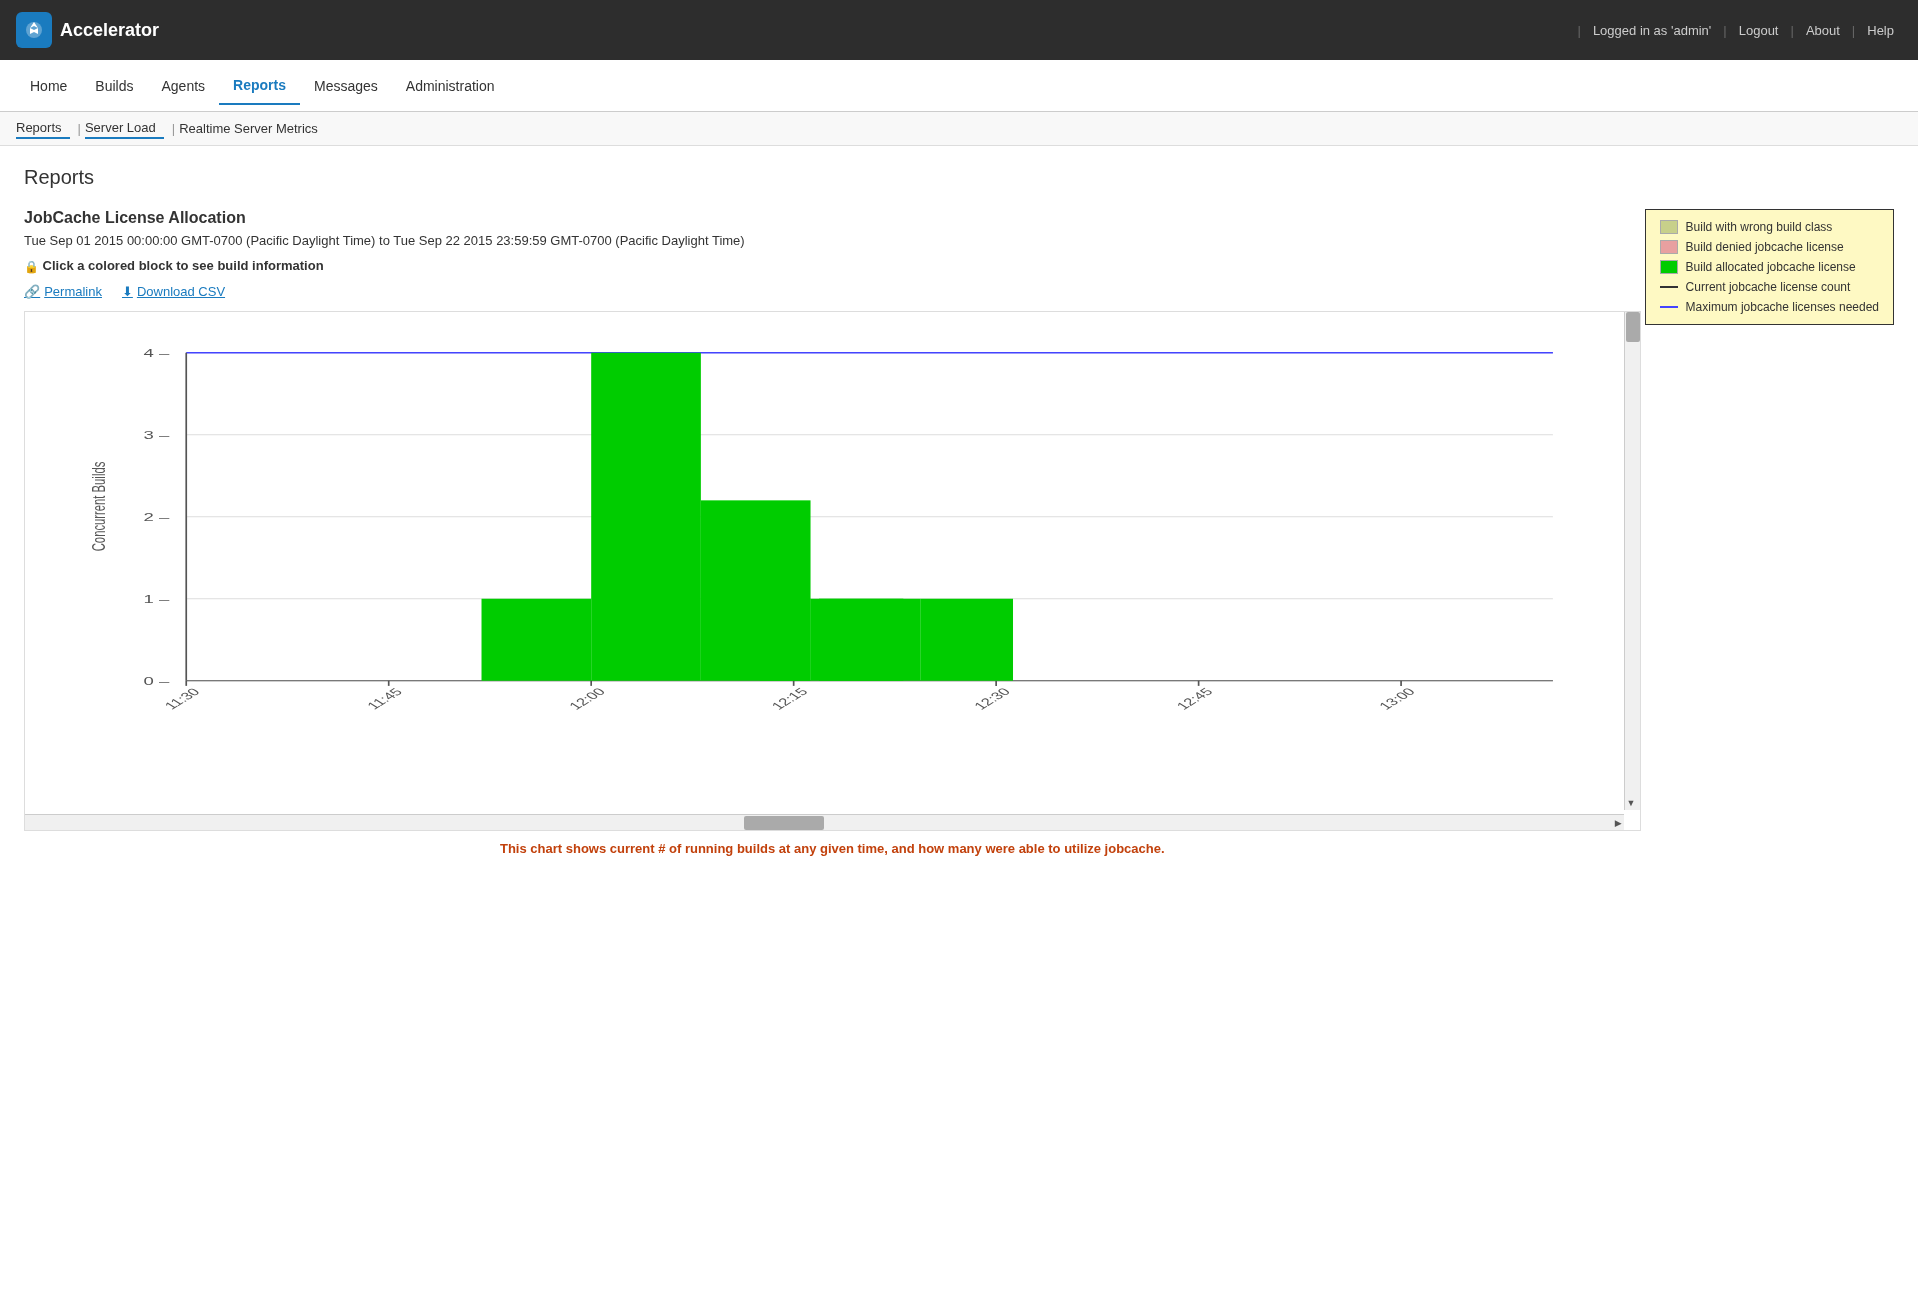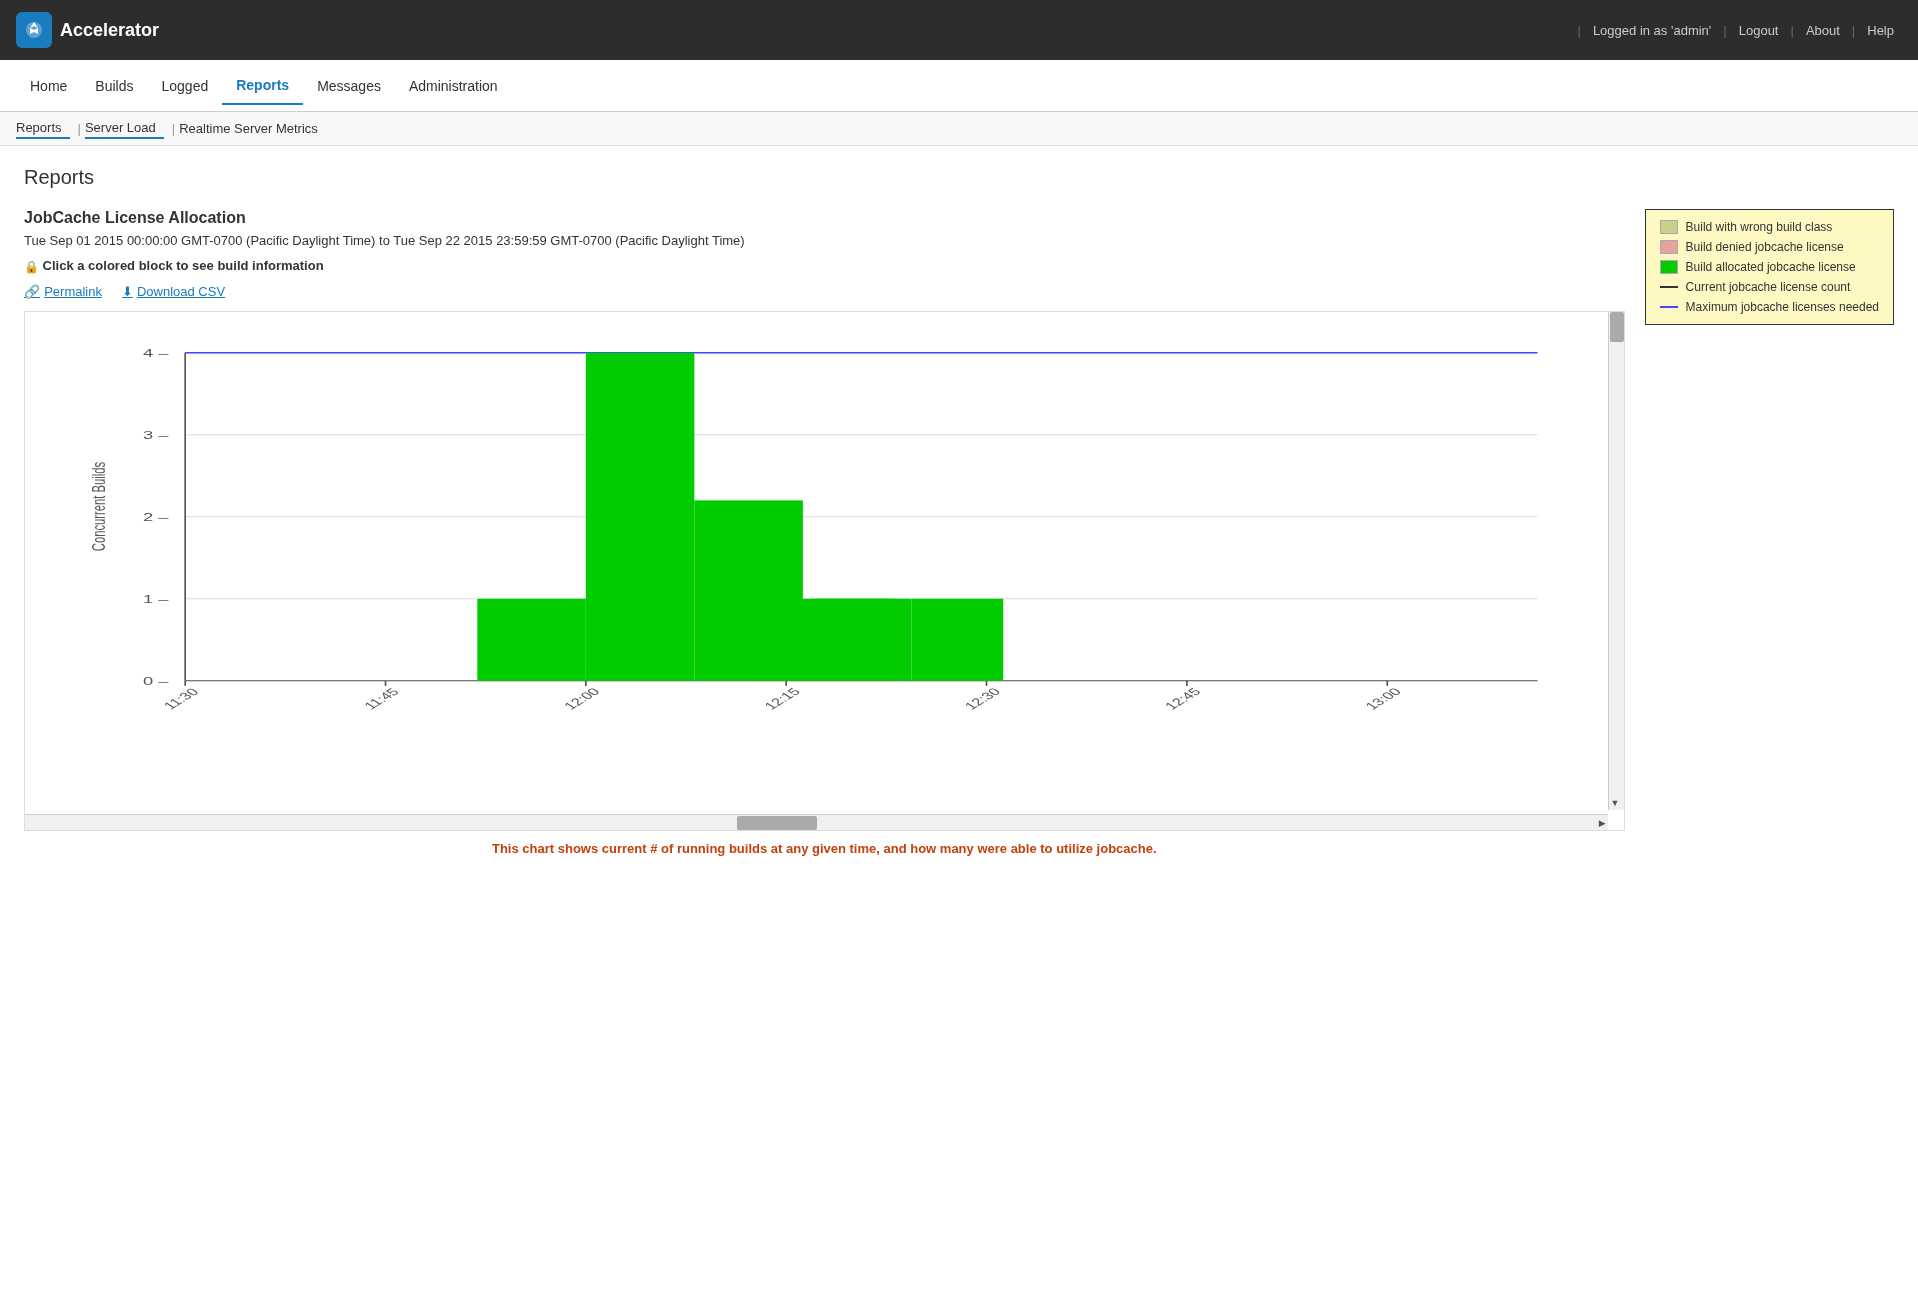--- a/index.html
+++ b/index.html
@@ -102,21 +102,21 @@
     .page-title {
       font-size: 20px;
       font-weight: normal;
       margin-bottom: 20px;
       color: #333;
     }
 
     
     .report-container {
       display: flex;
-      gap: 20px;
+      gap: 4px;
       position: relative;
     }
 
     .report-main {
       flex: 1;
       min-width: 0;
     }
 
     .report-title {
       font-size: 16px;
@@ -300,21 +300,21 @@
     <span class="sep">|</span>
     <a>About</a>
     <span class="sep">|</span>
     <a>Help</a>
   </div>
 </div>
 
 <div class="main-nav">
   <a>Home</a>
   <a>Builds</a>
-  <a>Logged</a>
+  <a>Agents</a>
   <a class="active">Reports</a>
   <a>Messages</a>
   <a>Administration</a>
 </div>
 
 <div class="breadcrumb-bar">
   <a>Reports</a>
   <span class="bc-sep">|</span>
   <a>Server Load</a>
   <span class="bc-sep">|</span>

